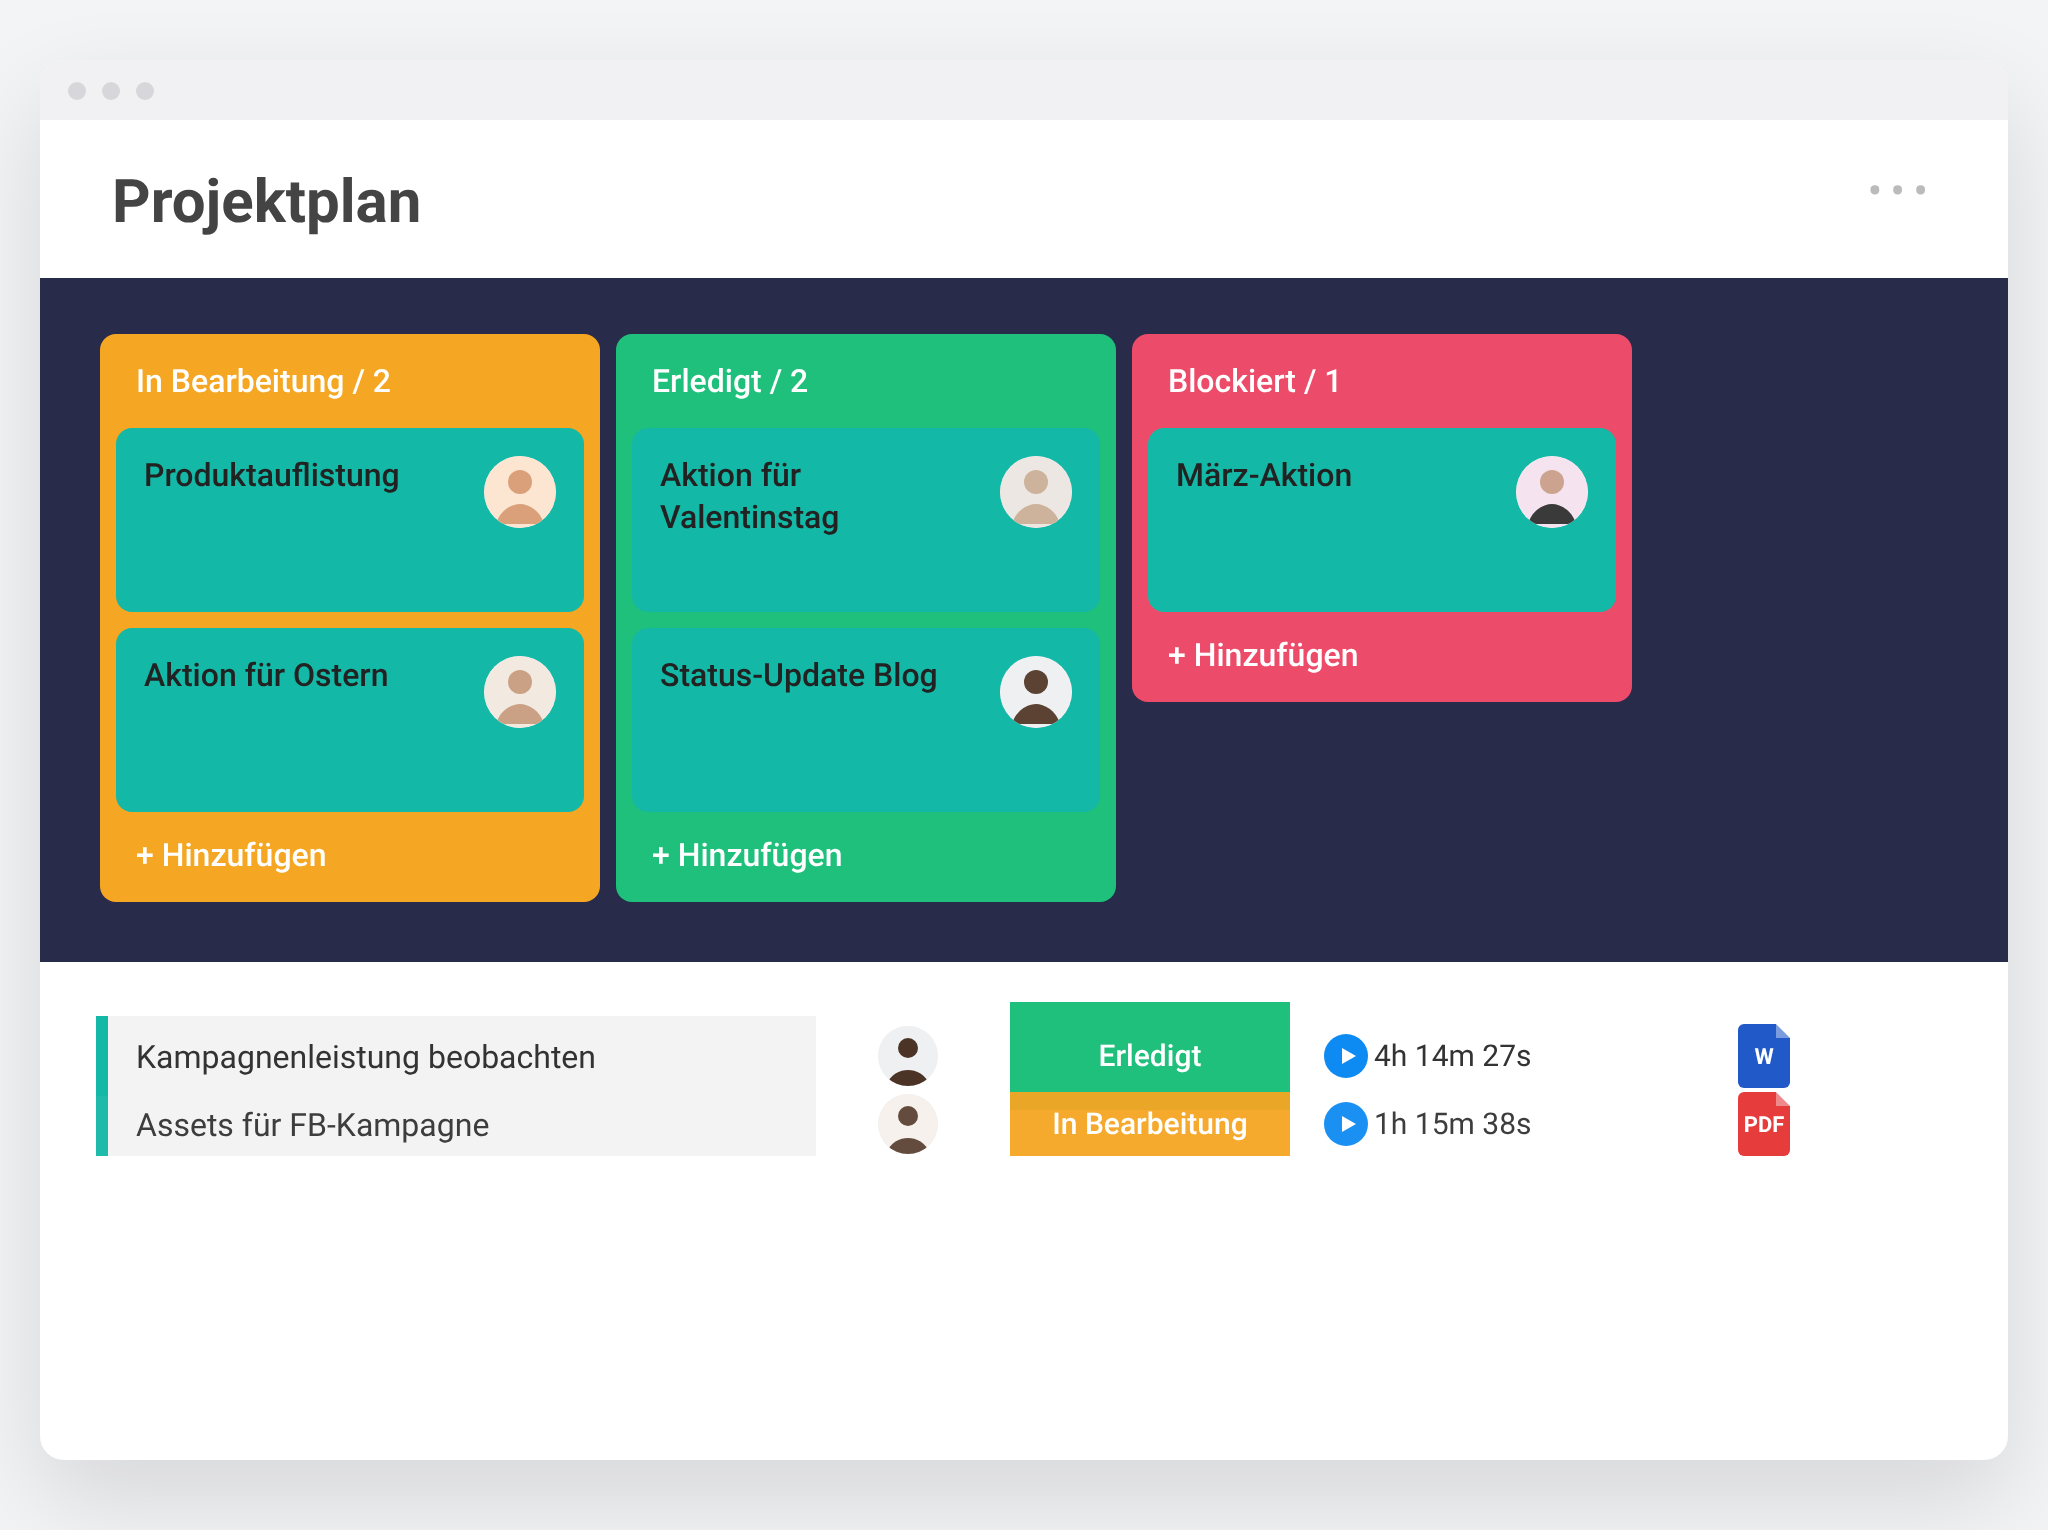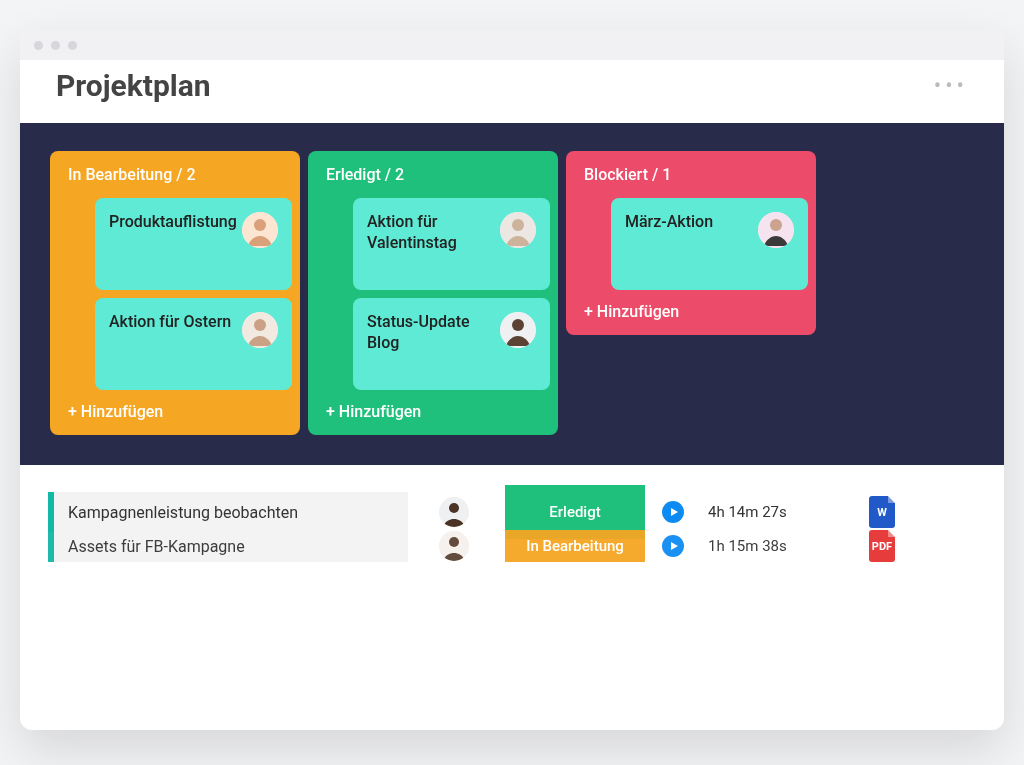--- a/index.html
+++ b/index.html
@@ -26,23 +26,22 @@
     padding: 0 14px;
     gap: 8px;
   }
   .chrome-dot {
     width: 9px; height: 9px;
     border-radius: 50%;
     background: #d7d6da;
   }
   .page-header {
     display: flex;
-    align-items: center;
     justify-content: space-between;
-    padding: 8px 36px 20px 36px;
+    padding: 24px 36px 20px 36px;
   }
   .page-title {
     font-size: 30px;
     font-weight: 700;
     color: #444;
   }
   .more-dots {
     color: #bbb;
     font-size: 22px;
     letter-spacing: 4px;
@@ -68,29 +67,28 @@
   .col-green  { background: #1fc07b; }
   .col-red    { background: #ec4c69; }
 
   .column-header {
     color: #fff;
     font-size: 16px;
     font-weight: 500;
     padding: 4px 8px 6px 10px;
   }
   .card {
-    background: #5eead4;
+    background: #14b8a6;
     border-radius: 8px;
     padding: 14px 14px;
     min-height: 92px;
     display: flex;
     justify-content: space-between;
     align-items: flex-start;
     cursor: pointer;
-    margin-left: 37px;
   }
   .card-title {
     font-size: 16px;
     color: #222;
     font-weight: 500;
     line-height: 1.3;
     max-width: 160px;
   }
   .avatar {
     width: 36px; height: 36px;
@@ -165,21 +163,21 @@
     justify-content: center;
     color: #fff;
     font-size: 15px;
     font-weight: 500;
   }
   .status-done { background: #1fc07b; }
   .status-prog { background: #f5a623; }
   .time-cell {
     display: flex;
     align-items: center;
-    gap: 24px;
+    gap: 3px;
     color: #333;
     font-size: 15px;
     padding-left: 6px;
   }
   .play-icon {
     width: 22px; height: 22px;
     border-radius: 50%;
     background: #0d8bf2;
     display: inline-flex;
     align-items: center;

